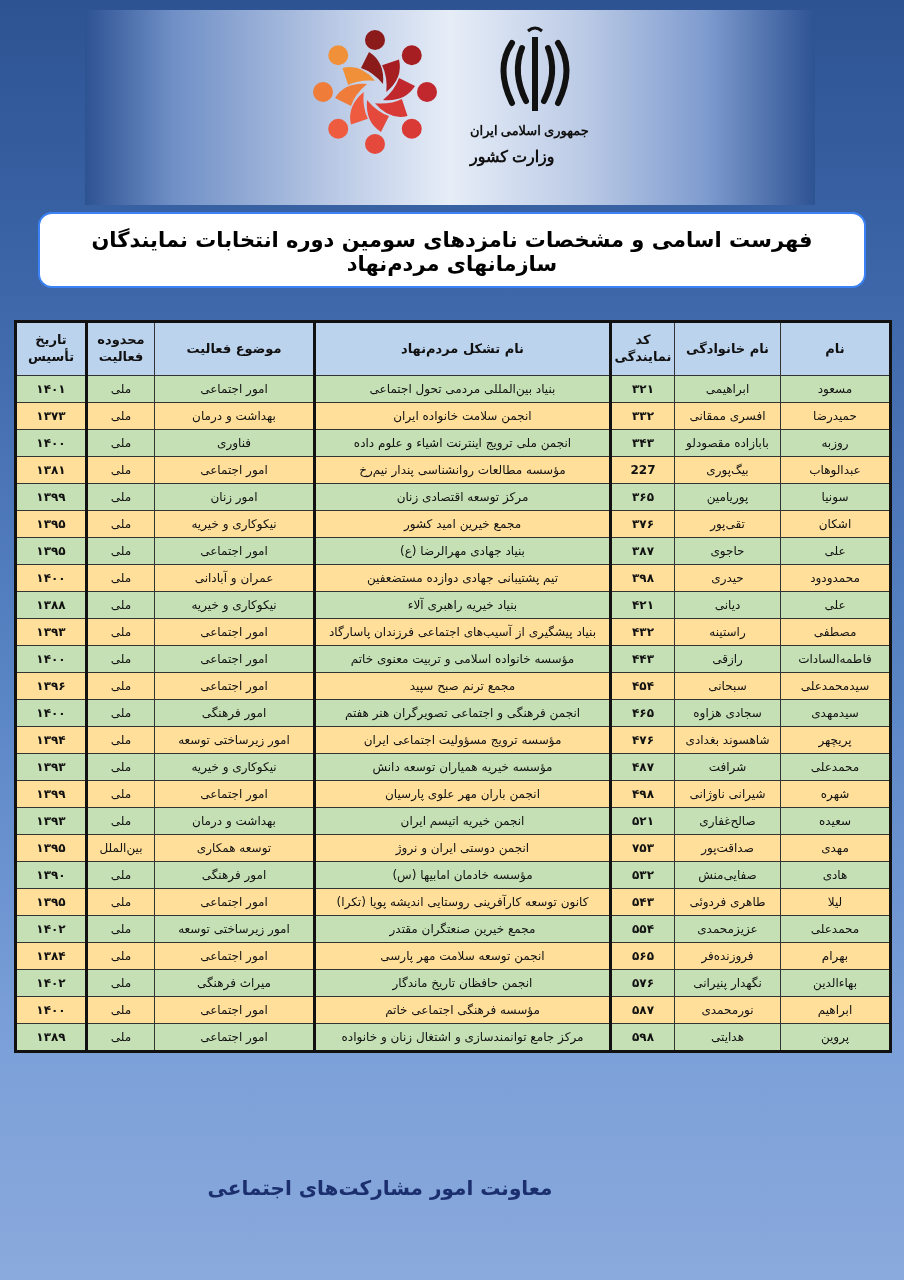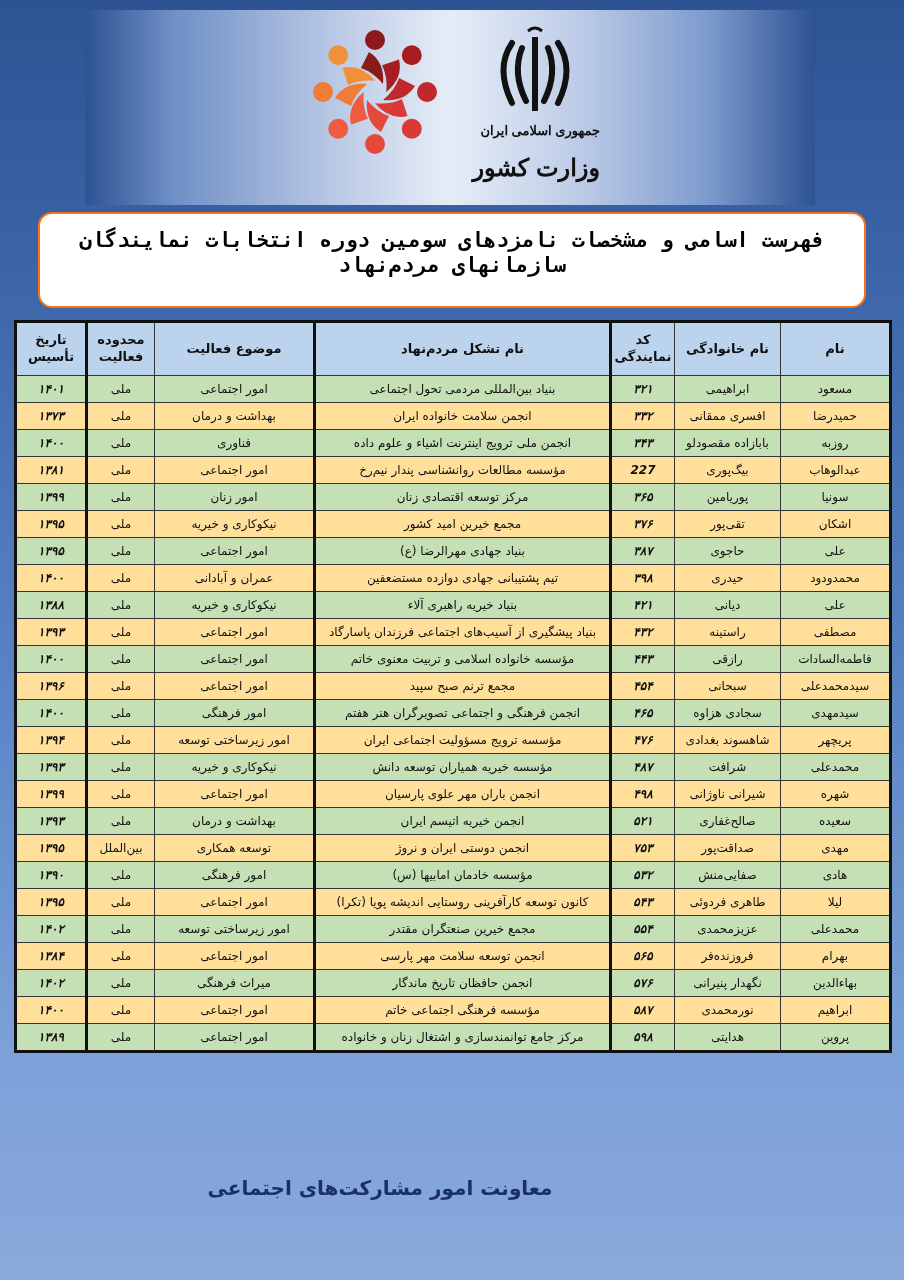--- a/index.html
+++ b/index.html
@@ -10,49 +10,49 @@
     position:relative;
   }
   .top-band {
     position:absolute; left:85px; top:10px; width:730px; height:195px;
     background: linear-gradient(90deg, #2e5393 0%, #6f8fc6 12%, #bccbe6 35%, #e6edf7 50%, #bccbe6 68%, #7f9ccf 85%, #2e5393 100%);
   }
   .logo-area { position:absolute; left:300px; top:15px; width:300px; height:185px; }
   .emblem { position:absolute; left:190px; top:8px; width:90px; height:100px; }
   .circle-logo { position:absolute; left:10px; top:12px; width:130px; height:130px; }
   .logo-text-right {
-    position:absolute; left:170px; top:108px; width:130px; text-align:right;
-    direction:rtl; color:#111; font-family:Liberation Sans, sans-serif;
+    position:absolute; left:170px; top:108px; width:130px; text-align:left;
+    direction:rtl; color:#111; font-family:Liberation Serif, serif;
   }
   .logo-text-right .small { font-size:13px; font-weight:bold; }
-  .logo-text-right .big { font-size:24px; font-weight:bold; margin-top:16px; }
+  .logo-text-right .big { font-size:16px; font-weight:bold; margin-top:8px; }
   .logo-text-left {
     position:absolute; left:0px; top:148px; width:160px; text-align:center;
     direction:rtl; color:#111; font-size:17px; font-weight:bold; font-family:"DejaVu Serif", serif;
   }
   .title-box {
-    position:absolute; left:38px; top:212px; width:828px; height:96px;
-    background:#fff; border-radius:14px; border:2px solid #f97316;
-    box-sizing:border-box; text-align:center; direction:rtl;font-family:Liberation Mono, monospace;
+    position:absolute; left:38px; top:212px; width:828px; height:76px;
+    background:#fff; border-radius:14px; border:2px solid #3b82f6;
+    box-sizing:border-box; text-align:center; direction:rtl;
   }
   .title-box .l1 { font-size:21px; font-weight:bold; color:#000; margin-top:14px; }
   .title-box .l2 { font-size:21px; font-weight:bold; color:#000; margin-top:14px; }
   table.main {
     position:absolute; left:14px; top:320px; width:875px;
     border-collapse:collapse; direction:rtl; table-layout:fixed;
     border:3px solid #111;
   }
   table.main th, table.main td {
     border:1px solid #333; text-align:center; padding:0; height:26px;
     font-size:12px; color:#111; overflow:hidden; white-space:nowrap;
   }
   table.main th { background:#bcd3ee; font-weight:bold; height:52px; font-size:13px; line-height:1.3; }
   table.main tr.g td { background:#c5e0b4; }
   table.main tr.y td { background:#ffdf99; }
-  td.code, td.year { font-weight:bold; font-size:14px;font-style:italic; }
+  td.code, td.year { font-weight:bold; font-size:14px; }
   td.name, td.family, td.subject { font-size:13px; }
   td.org { font-size:11.5px; }
   table.main td.sep-l, table.main th.sep-l { border-left:3px solid #111; }
   table.main td.sep-r, table.main th.sep-r { border-right:3px solid #111; }
   .footer {
     position:absolute; left:0; top:1176px; width:760px; text-align:center; direction:rtl;
     font-size:20px; font-weight:bold; color:#1b2f6e;
   }
 </style>
 </head>

